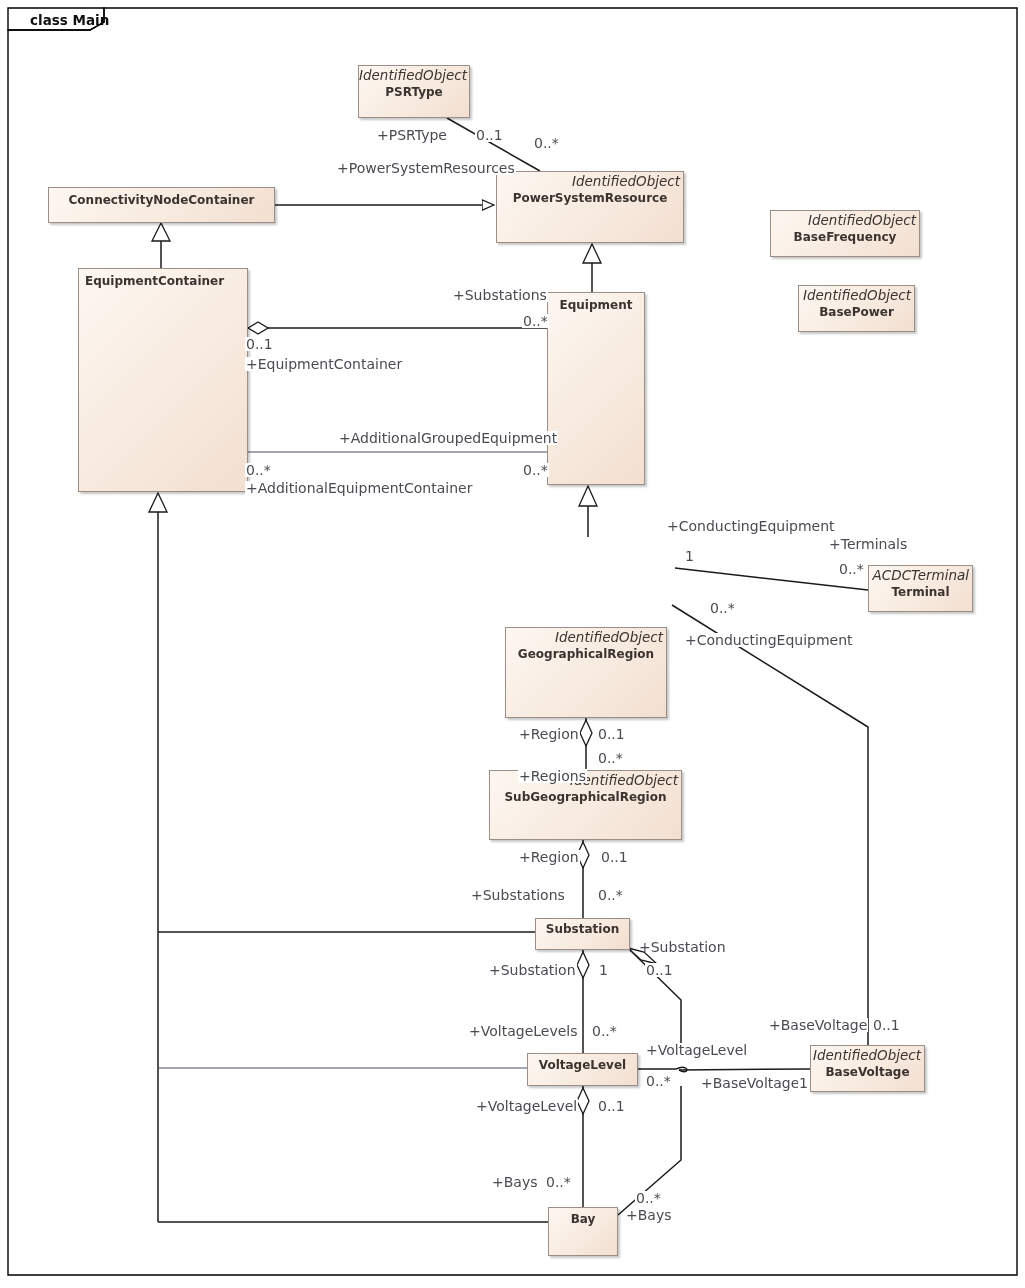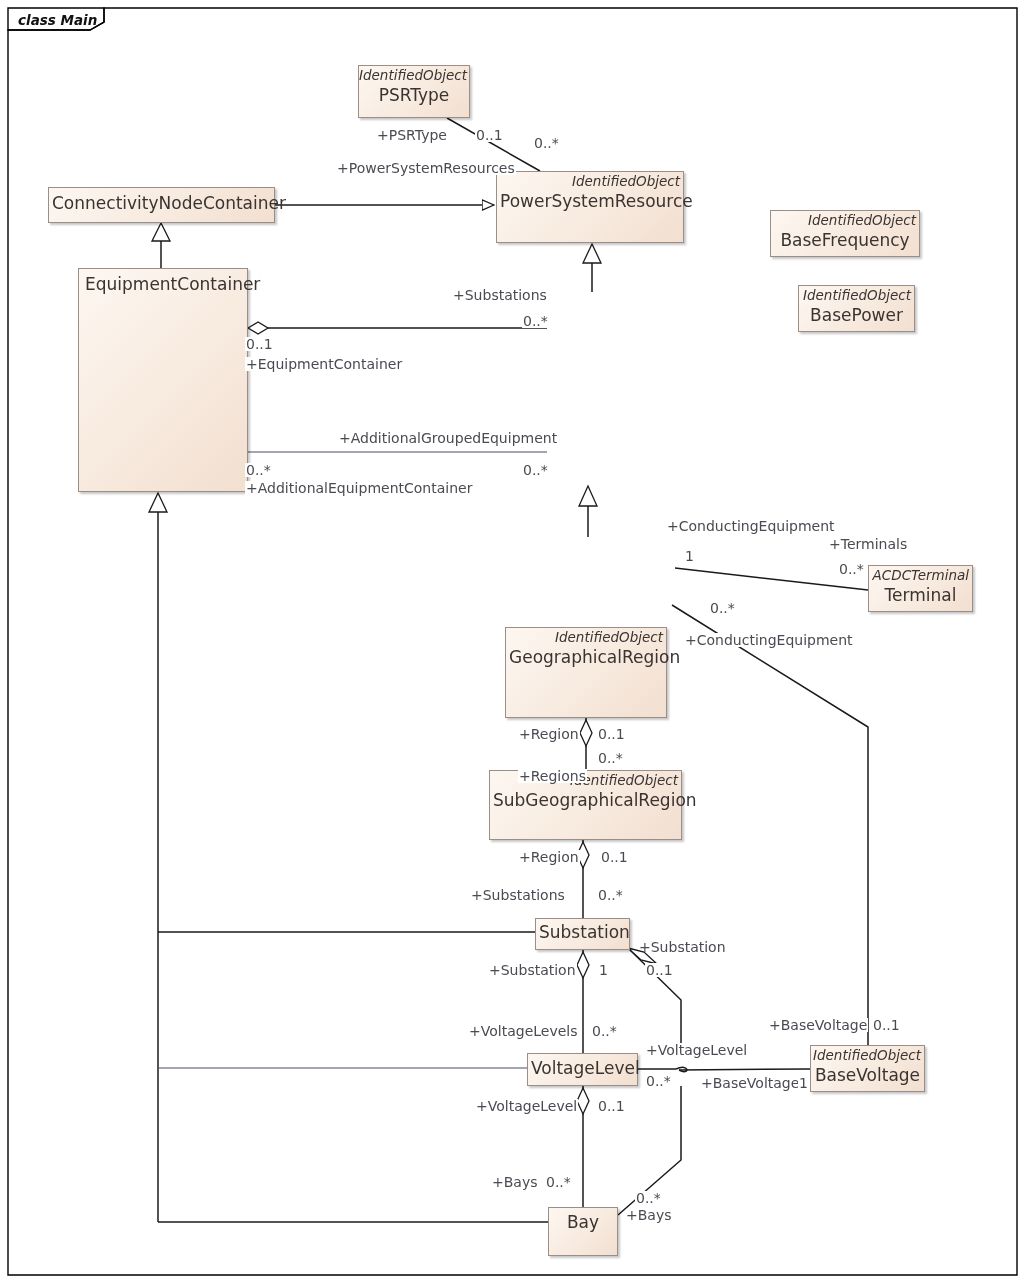--- a/index.html
+++ b/index.html
@@ -9,21 +9,21 @@
   svg{position:absolute;left:0;top:0;}
   .umlbox{position:absolute;box-sizing:border-box;
     border:1px solid #9a8e86;
     background:linear-gradient(135deg,#fdf7f1 0%,#f7e9dd 60%,#f2dfd0 100%);
     box-shadow:2px 2px 2px rgba(0,0,0,0.22);
     display:flex;flex-direction:column;align-items:center;justify-content:flex-start;
     overflow:visible;}
   .umlbox .stereo{font-style:italic;font-size:13.5px;color:#3a3330;
     width:100%;text-align:right;line-height:1.15;padding:2px 3px 0 0;
     box-sizing:border-box;white-space:nowrap;}
-  .umlbox .cname{font-weight:normal;font-size:17px;color:#3a3330;
+  .umlbox .cname{font-weight:bold;font-size:12px;color:#3a3330;
     width:100%;text-align:center;line-height:1.2;padding:1px 3px 0 3px;
     box-sizing:border-box;white-space:nowrap;}
   .umlbox.plain{justify-content:flex-start;}
   .umlbox.plain .cname{padding-top:5px;}
   .lbl{position:absolute;font-size:14px;color:#4a4a52;white-space:nowrap;
        background:#ffffff;line-height:1;padding:0 1px;}
   .lbl.nb{background:transparent;}
   .frame-tab{position:absolute;font-weight:bold;font-size:13.5px;color:#111;}
 </style>
 </head>
@@ -90,40 +90,43 @@
 
       <path d="M158,1222 L158,507"></path>
       <path d="M158,493 L149,512 L167,512 Z" fill="#ffffff" stroke="#1a1a1a" stroke-width="1.3"></path>
       <line x1="158" y1="932" x2="535" y2="932"></line>
       <line x1="158" y1="1068" x2="527" y2="1068" stroke="#4a4a6a" stroke-width="1.1"></line>
       <line x1="158" y1="1222" x2="548" y2="1222"></line>
 
     </g>
   </svg>
 
-  <div class="frame-tab" style="left:18px;top:12px;font-style:italic;">class Main</div>
+  <div class="frame-tab" style="left:30px;top:12px;">class Main</div>
 
   <div class="umlbox plain" style="left:78px;top:268px;width:170px;height:224px;align-items:flex-start;">
     <div class="cname" style="text-align:left;padding-left:6px;">EquipmentContainer</div>
   </div>
 
   <div class="umlbox plain" style="left:48px;top:187px;width:227px;height:36px;">
     <div class="cname">ConnectivityNodeContainer</div>
   </div>
 
   <div class="umlbox" style="left:358px;top:65px;width:112px;height:53px;">
     <div class="stereo">IdentifiedObject</div>
     <div class="cname">PSRType</div>
   </div>
 
   <div class="umlbox" style="left:496px;top:171px;width:188px;height:72px;">
     <div class="stereo">IdentifiedObject</div>
     <div class="cname">PowerSystemResource</div>
   </div>
 
+  <div class="umlbox plain" style="left:547px;top:292px;width:98px;height:193px;">
+    <div class="cname">Equipment</div>
+  </div>
 
   <div class="umlbox" style="left:770px;top:210px;width:150px;height:47px;">
     <div class="stereo">IdentifiedObject</div>
     <div class="cname">BaseFrequency</div>
   </div>
 
   <div class="umlbox" style="left:798px;top:285px;width:117px;height:47px;">
     <div class="stereo">IdentifiedObject</div>
     <div class="cname">BasePower</div>
   </div>

